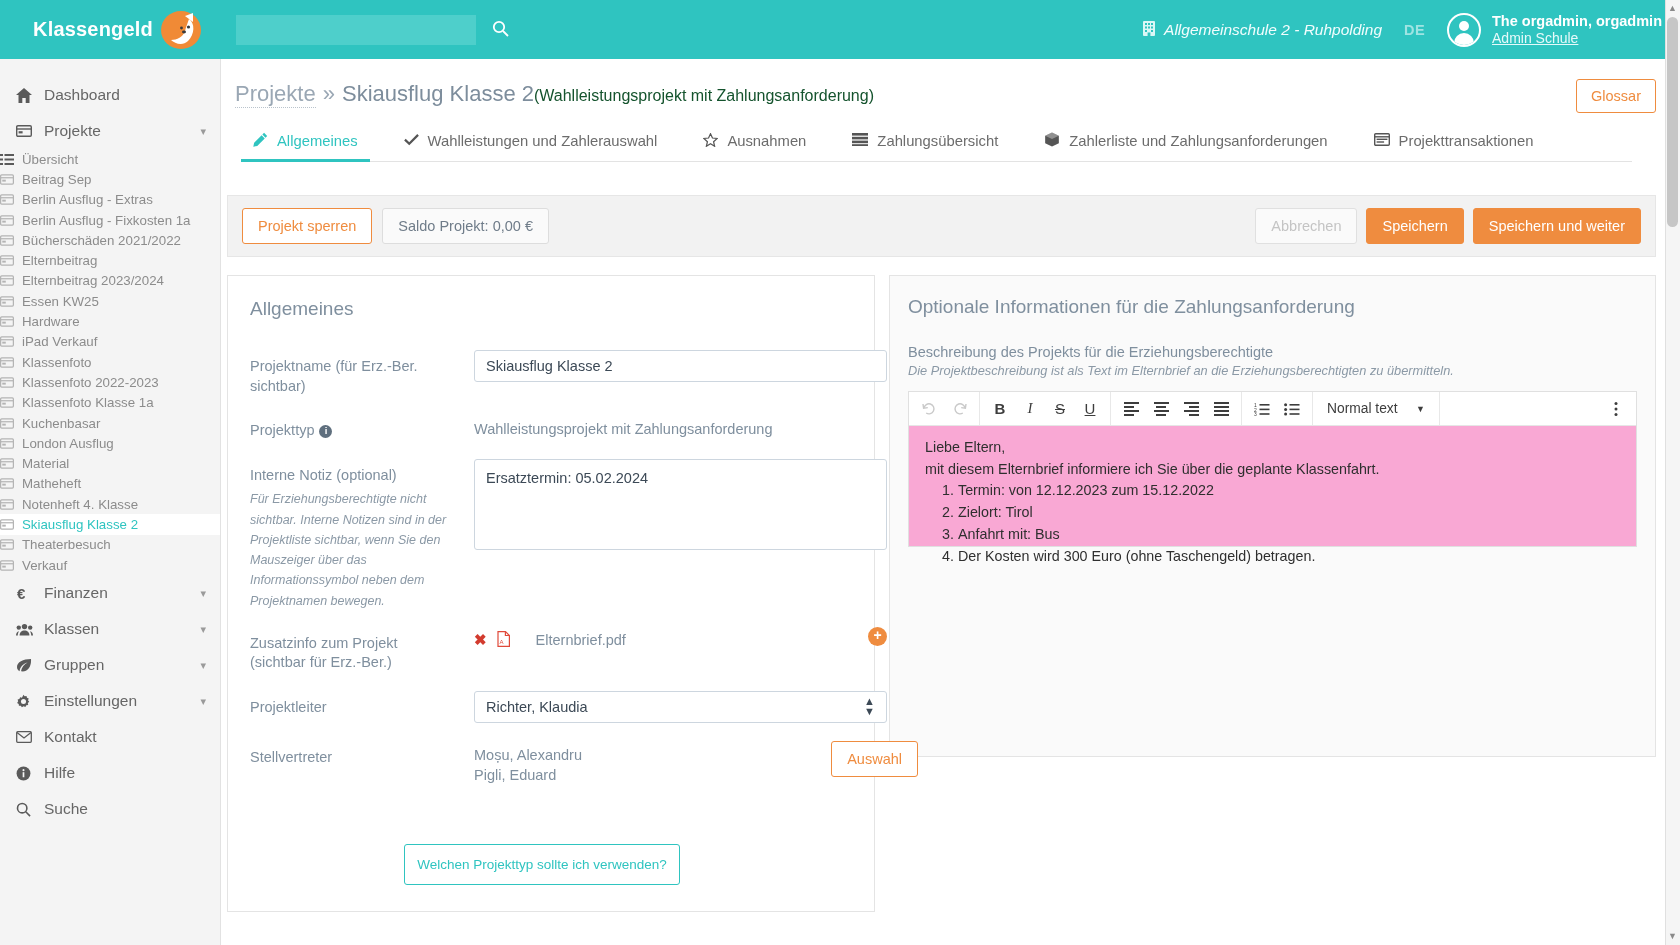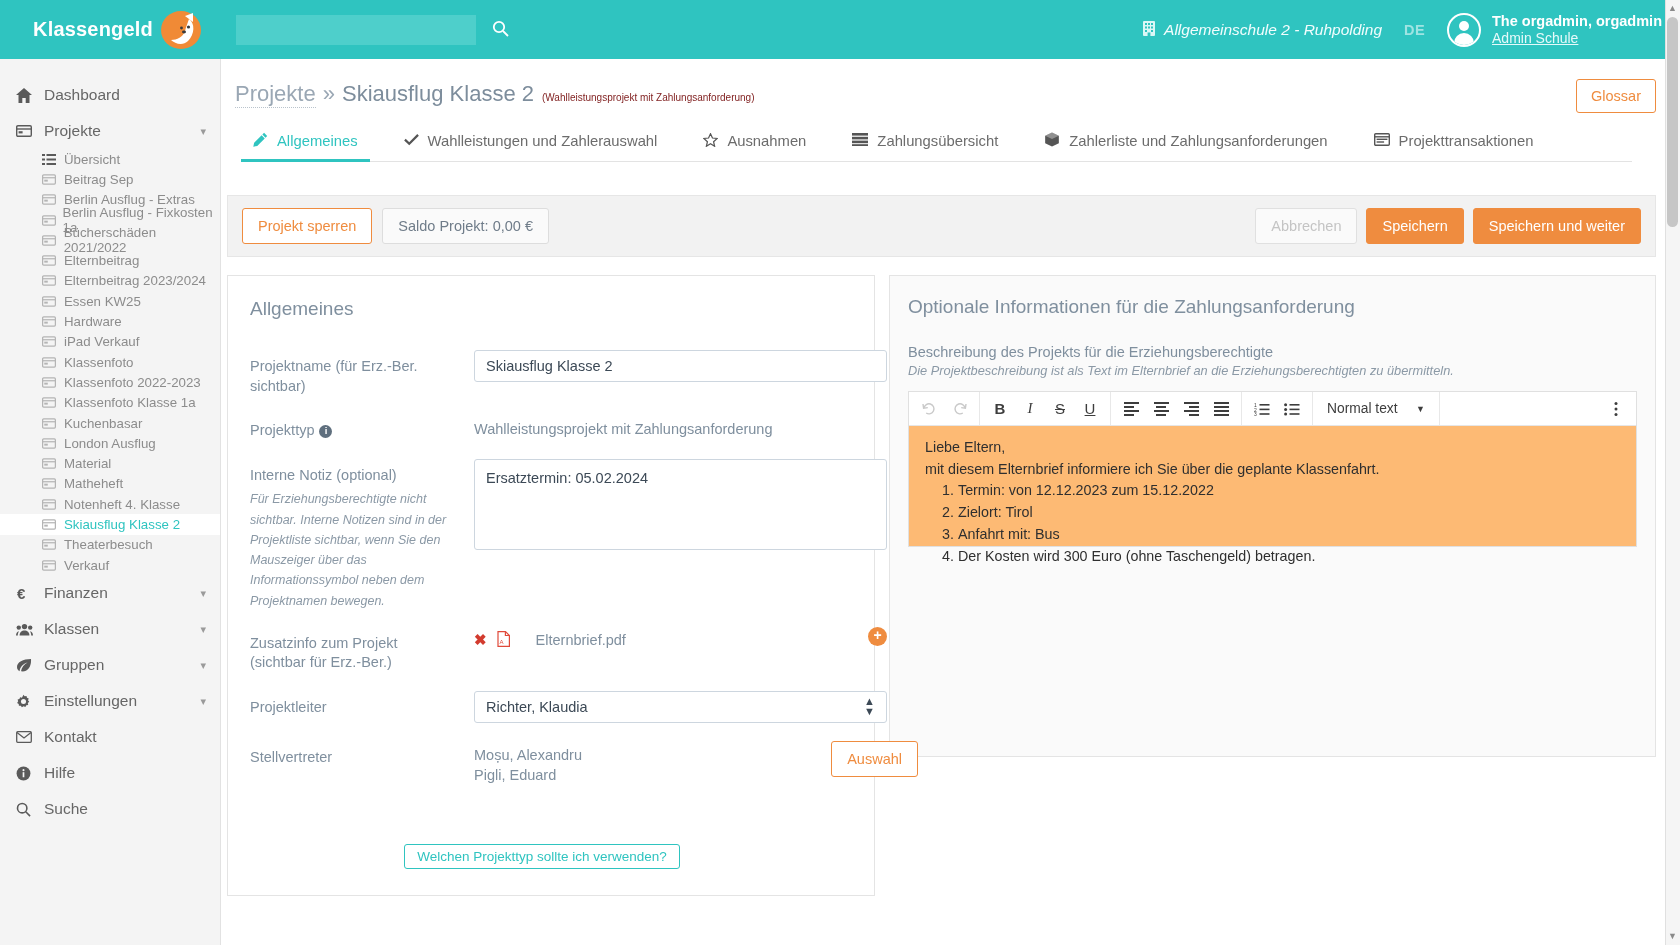--- a/index.html
+++ b/index.html
@@ -50,37 +50,37 @@
     width: 221px; flex: 0 0 221px; background: #f4f4f4;
     border-right: 1px solid #e2e2e2; padding-top: 18px; overflow: hidden;
   }
   .nav-item {
     display: flex; align-items: center; height: 36px; padding-left: 16px;
     color: #666; font-size: 15.5px; cursor: pointer; position: relative;
   }
   .nav-item .ico { width: 28px; font-size: 15px; color: #5a5a5a; display: inline-flex; align-items: center; }
   .nav-item .chev { position: absolute; right: 14px; font-size: 11px; color: #9a9a9a; }
   .subnav-item {
-    display: flex; align-items: center; height: 20.3px; padding-left: 42px;
+    display: flex; align-items: center; height: 20.3px; 
     color: #8c8c8c; font-size: 13.3px; cursor: pointer;
   }
   .subnav-item .ico { width: 22px; font-size: 11.5px; color: #b4b4b4; display: inline-flex; align-items: center; }
   .subnav-item.active { background: #ffffff; color: #2fc4c0; }
   .subnav-item.active .ico { color: #b4b4b4; }
 
   
   .main { flex: 1; min-width: 0; background: #fff; display: flex; flex-direction: column; }
   .page-head { padding: 22px 24px 0 14px; position: relative; }
   .crumb-row { display: flex; align-items: baseline; padding-left: 0px; }
   .crumb-link {
     font-size: 22px; color: #9aa7b4; border-bottom: 1px dotted #b9c3cc; cursor: pointer; text-decoration: none;
   }
   .crumb-sep { font-size: 22px; color: #9aa7b4; margin: 0 7px; }
   .crumb-title { font-size: 22px; color: #7d8d9c; }
-  .crumb-sub { font-size: 10px; color: #7f1d1d; margin-left: 8px; }
+  .crumb-sub { font-size: 16px; color: #14532d; }
   .glossar-btn {
     position: absolute; right: 24px; top: 20px;
     border: 1px solid #ef8c3f; color: #ef8c3f; background: #fff;
     padding: 8px 14px; font-size: 14.5px; border-radius: 3px; cursor: pointer;
     font-family: inherit;
   }
   .tabs {
     display: flex; align-items: stretch; gap: 0px; border-bottom: 1px solid #e3e3e3;
     margin: 14px 24px 0 6px; padding-left: 0px;
   }
@@ -145,21 +145,21 @@
   .select-wrap .updown {
     position: absolute; right: 12px; top: 50%; transform: translateY(-50%);
     color: #3c4956; font-size: 11px; pointer-events: none; line-height: .9;
   }
   .deputies { display: flex; align-items: flex-start; width: 413px; position: relative; }
   .deputy-names { font-size: 14.5px; color: #7f8f9e; line-height: 1.42; padding-top: 4px; }
   .auswahl-btn { position: absolute; right: -31px; top: 0px; }
   .help-btn-row { display: flex; justify-content: center; margin-top: 58px; padding-right: 6px; }
   .help-btn {
     border: 1px solid #2fc4c0; color: #2fc4c0; background: #fff; border-radius: 3px;
-    padding: 4px 12px; font-size: 13.5px; cursor: pointer; font-family: inherit;
+    padding: 12px 12px; font-size: 13.5px; cursor: pointer; font-family: inherit;
   }
 
   
   .r-title { font-size: 19px; color: #7f8f9e; padding-left: 9px; margin-bottom: 26px; }
   .r-sub { font-size: 14.5px; color: #7f8f9e; padding-left: 9px; }
   .r-hint { font-size: 12.8px; color: #8b99a6; font-style: italic; padding-left: 9px; margin-top: 3px; }
   .editor { margin: 13px 0 0 9px; border: 1px solid #e0e0e0; background: #fff; }
   .ed-toolbar {
     display: flex; align-items: center; height: 34px; border-bottom: 1px solid #e6e6e6; background: #fff;
   }
@@ -168,21 +168,21 @@
   .ed-btn {
     width: 30px; height: 30px; display: flex; align-items: center; justify-content: center;
     font-size: 15px; color: #3d3d3d; cursor: pointer; user-select: none;
   }
   .ed-btn.dis { color: #c9c9c9; }
   .ed-style {
     display: flex; align-items: center; justify-content: space-between; width: 116px;
     font-size: 13.8px; color: #3d3d3d; padding: 0 9px; cursor: pointer;
   }
   .ed-body {
-    height: 120px; padding: 11px 16px; font-size: 14.3px; color: #2f2f2f; line-height: 1.52; background: #fdba74;
+    height: 120px; padding: 11px 16px; font-size: 14.3px; color: #2f2f2f; line-height: 1.52; background: #f9a8d4;
   }
   .ed-body ol { margin: 0 0 4px 33px; padding: 0; }
   .ed-body li { list-style: decimal; }
   .align-bar { display: inline-flex; flex-direction: column; gap: 2px; }
   .align-bar i { display: block; height: 2px; background: #3d3d3d; }
 
   
   .scroll-track {
     position: absolute; right: 0; top: 0; width: 15px; height: 945px;
     background: #f5f5f5; border-left: 1px solid #e0e0e0;

